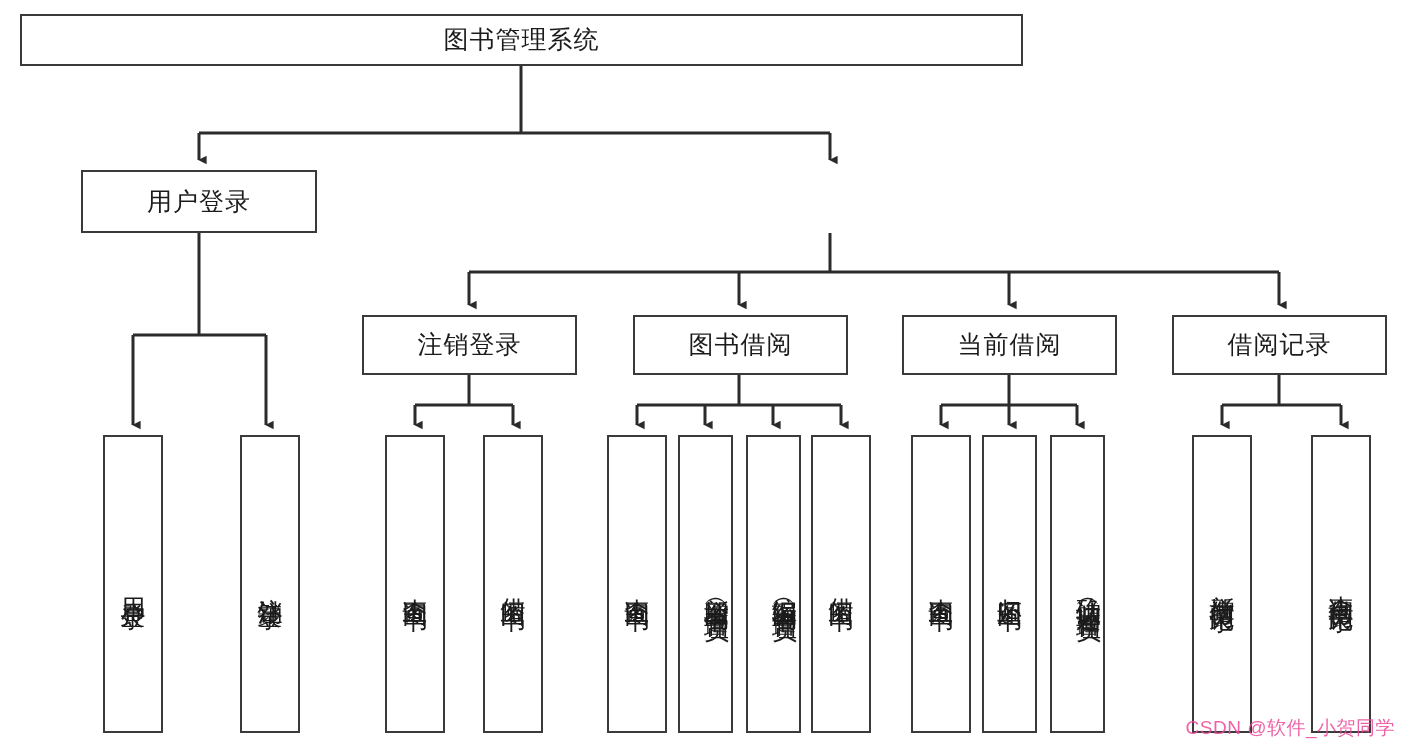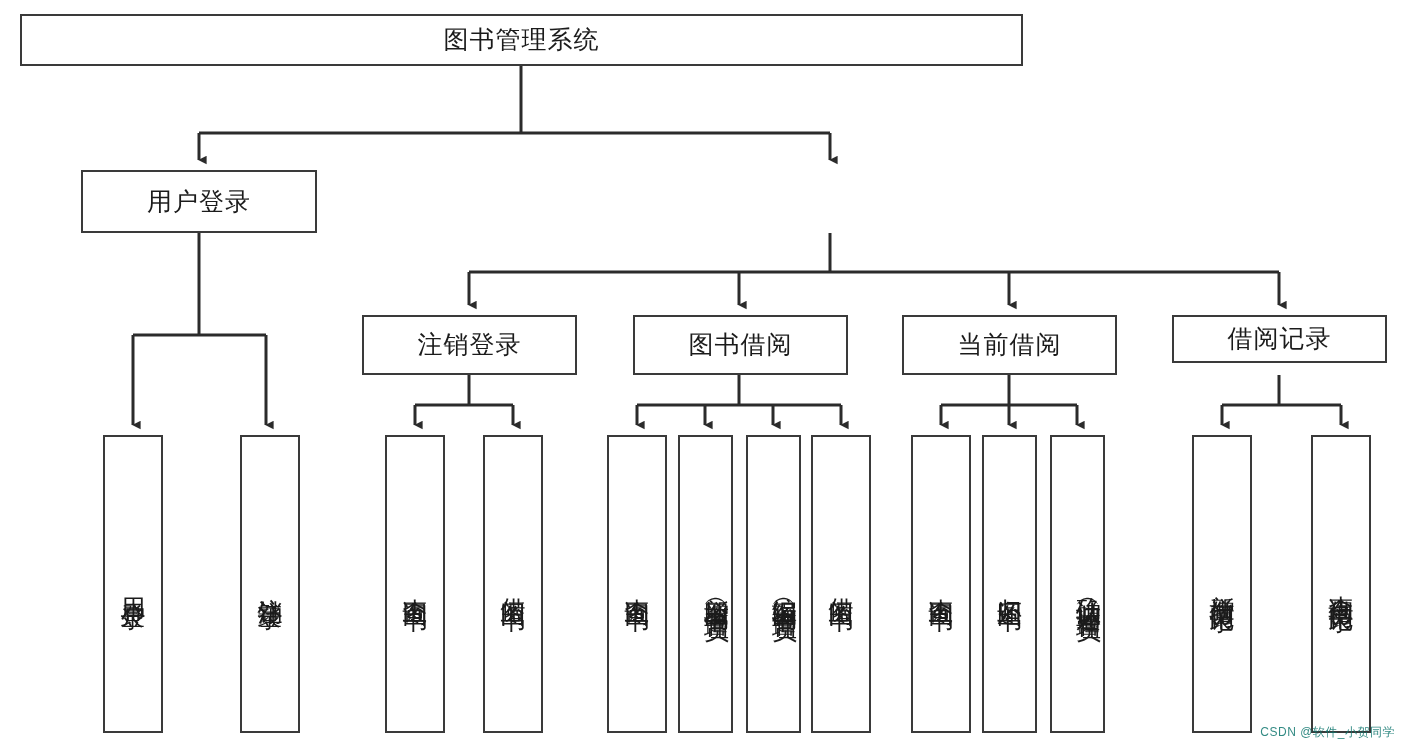--- a/index.html
+++ b/index.html
@@ -58,22 +58,22 @@
     align-items: center;
     padding-top: 0;
   }
   .node-root {
     font-size: 27px;
   }
   .watermark {
     position: absolute;
     right: 10px;
     bottom: 6px;
-    font-size: 12px;
-    color: #0f766e;
+    font-size: 19px;
+    color: #ec4899;
     opacity: 0.85;
     z-index: 5;
     white-space: nowrap;
     letter-spacing: 0.5px;
   }
 </style>
 </head>
 <body>
 
 <div id="canvas">
@@ -132,21 +132,21 @@
 
   <div class="node horizontal" style="left:81px; top:170px; width:236px; height:63px;">用户登录</div>
 
 
   <div class="node horizontal" style="left:362px; top:315px; width:215px; height:60px;">注销登录</div>
 
   <div class="node horizontal" style="left:633px; top:315px; width:215px; height:60px;font-family:Liberation Serif, serif;">图书借阅</div>
 
   <div class="node horizontal" style="left:902px; top:315px; width:215px; height:60px;">当前借阅</div>
 
-  <div class="node horizontal" style="left:1172px; top:315px; width:215px; height:48px;">借阅记录</div>
+  <div class="node horizontal" style="left:1172px; top:315px; width:215px; height:60px;">借阅记录</div>
 
   <div class="node vertical centered" style="left:103px; top:435px; width:60px; height:298px;">用户登录</div>
 
   <div class="node vertical centered" style="left:240px; top:435px; width:60px; height:298px;">注销登录</div>
 
   <div class="node vertical centered" style="left:385px; top:435px; width:60px; height:298px;">查询图书</div>
 
   <div class="node vertical centered" style="left:483px; top:435px; width:60px; height:298px;">借阅图书</div>
 
   <div class="node vertical centered" style="left:607px; top:435px; width:60px; height:298px;">查询图书</div>

